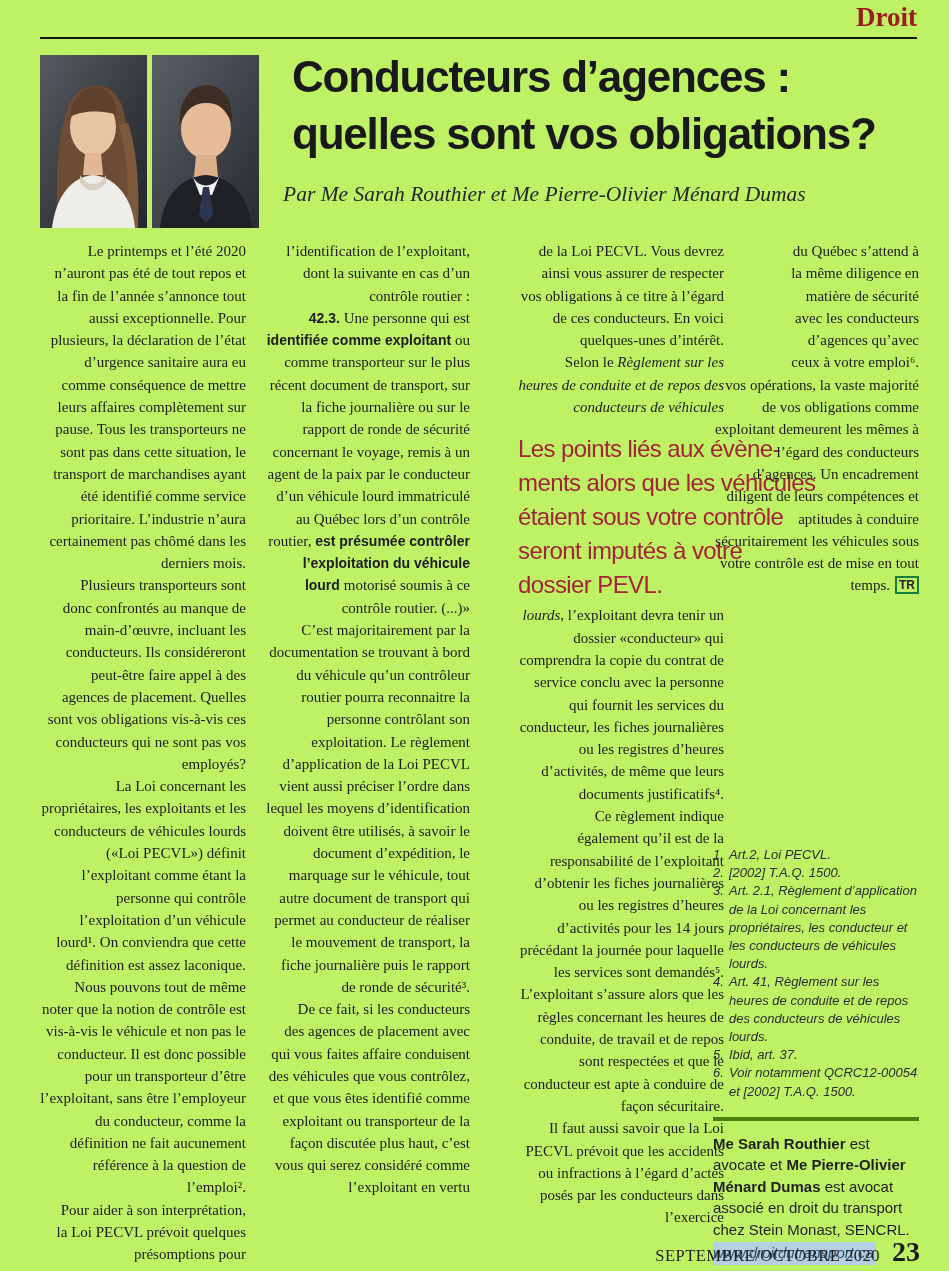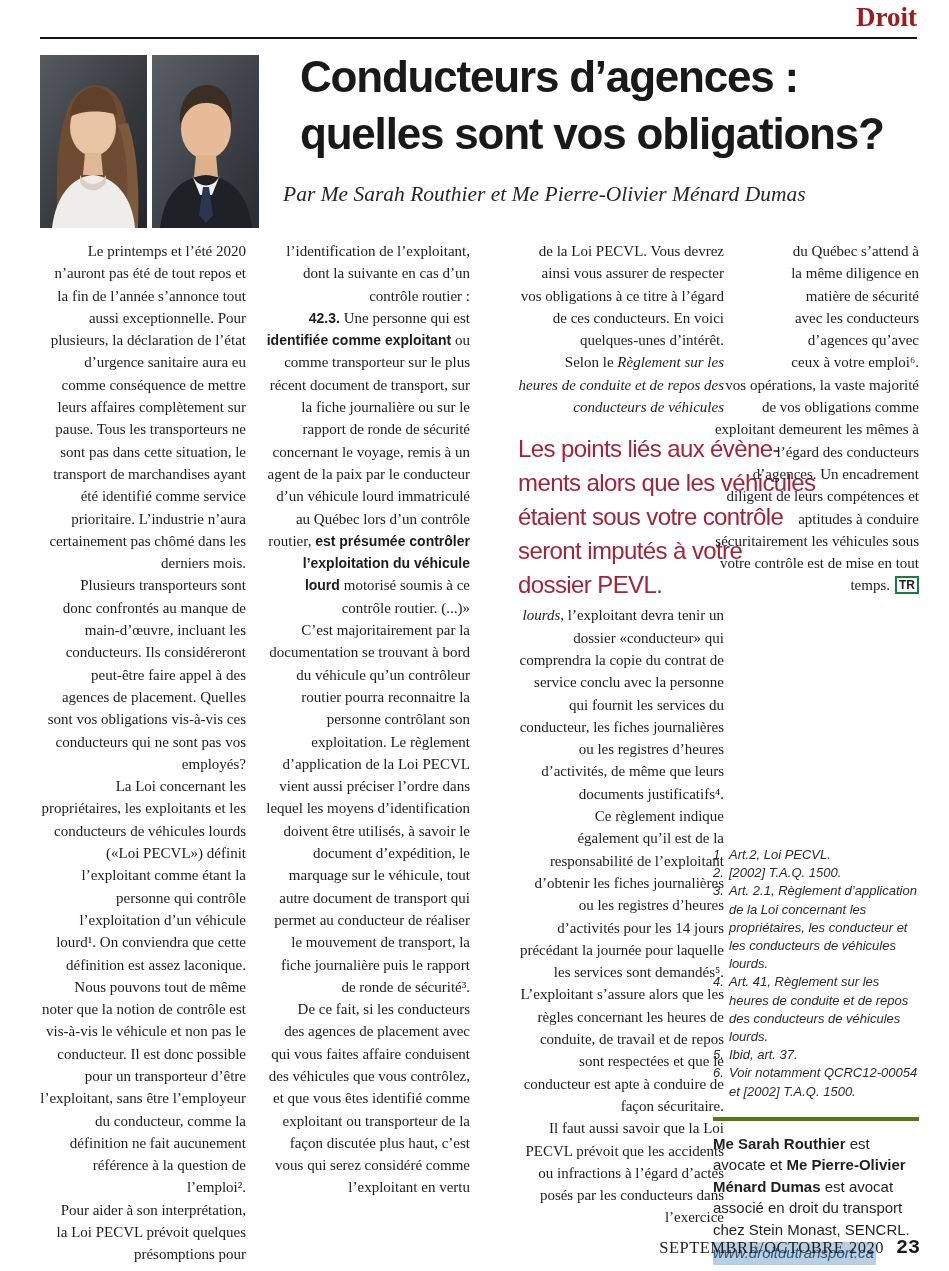--- a/index.html
+++ b/index.html
@@ -1,25 +1,25 @@
 <!DOCTYPE html>
 <html lang="fr"><head>
 <meta charset="utf-8">
 <style>
   html,body{margin:0;padding:0;background:#e8e8e8;}
-  .page{position:relative;width:949px;height:1271px;background:#ffffff;overflow:hidden;
+  .page{position:relative;width:949px;height:1271px;background:#bef264;overflow:hidden;
         font-family:"Liberation Serif",serif;color:#1c1c1c;margin:0 auto;}
   
   .section-label{position:absolute;top:2px;right:32px;font-family:"Liberation Serif",serif;
         font-weight:700;font-size:27px;color:#9b1b1f;}
   .top-rule{position:absolute;top:37px;left:40px;width:877px;height:2px;background:#151515;}
   .photos{position:absolute;top:55px;left:40px;display:flex;gap:5px;}
   .photo{width:107px;height:173px;overflow:hidden;}
   .photo svg{display:block;}
-  .title{position:absolute;top:48px;left:300px;width:648px;margin:0;
+  .title{position:absolute;top:48px;left:292px;width:648px;margin:0;
         font-family:"Liberation Sans",sans-serif;font-weight:700;font-size:44px;
         letter-spacing:-1.2px;line-height:57px;color:#191919;}
   .byline{position:absolute;top:182px;left:283px;width:640px;
         font-style:italic;font-size:21.5px;color:#262626;}
   
   .col{position:absolute;top:240px;width:206px;font-size:15px;line-height:22.3px;
         text-align:right;hyphens:auto;-webkit-hyphens:auto;}
   .col p{margin:0;}
   .col p.ind{text-indent:14px;}
   .c1{left:40px;} .c2{left:264px;} .c3{left:518px;} .c4{left:713px;}
@@ -42,21 +42,21 @@
   .fn-num{flex:0 0 16px;}
   .fn-text{flex:1;}
   .bio{border-top:4px solid #4d7c0f;margin-top:16px;padding-top:12px;
         font-family:"Liberation Sans",sans-serif;font-size:15px;line-height:21.5px;color:#1f1f1f;}
   .bio .run-b{font-size:15px;}
   .bio-link{display:inline-block;margin-top:2px;font-style:italic;
         background:#b7cfe3;color:#33536d;text-decoration:none;padding:0 2px 1px 0;}
   
   .footer{position:absolute;top:1236px;right:29px;display:flex;align-items:baseline;gap:12px;}
   .footer-issue{font-family:"Liberation Serif",serif;font-size:16.5px;letter-spacing:0.5px;color:#1f1f1f;}
-  .footer-page{font-family:Liberation Mono, monospace;font-weight:700;font-size:20px;color:#1a1a1a;}
+  .footer-page{font-family:Liberation Serif, serif;font-weight:700;font-size:28px;color:#1a1a1a;}
 </style>
 </head>
 <body>
 
 <div class="page">
 
   <div class="section-label">Droit</div>
   <div class="top-rule"></div>
 
   <div class="photos">

